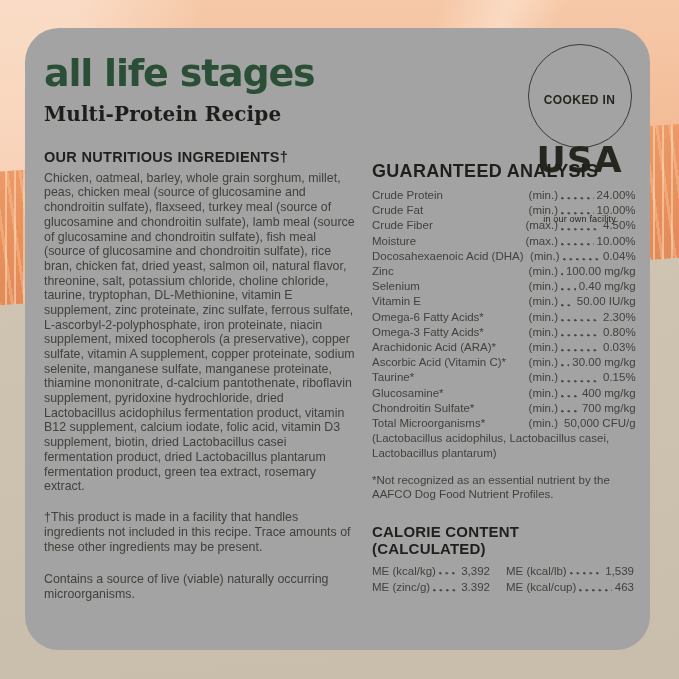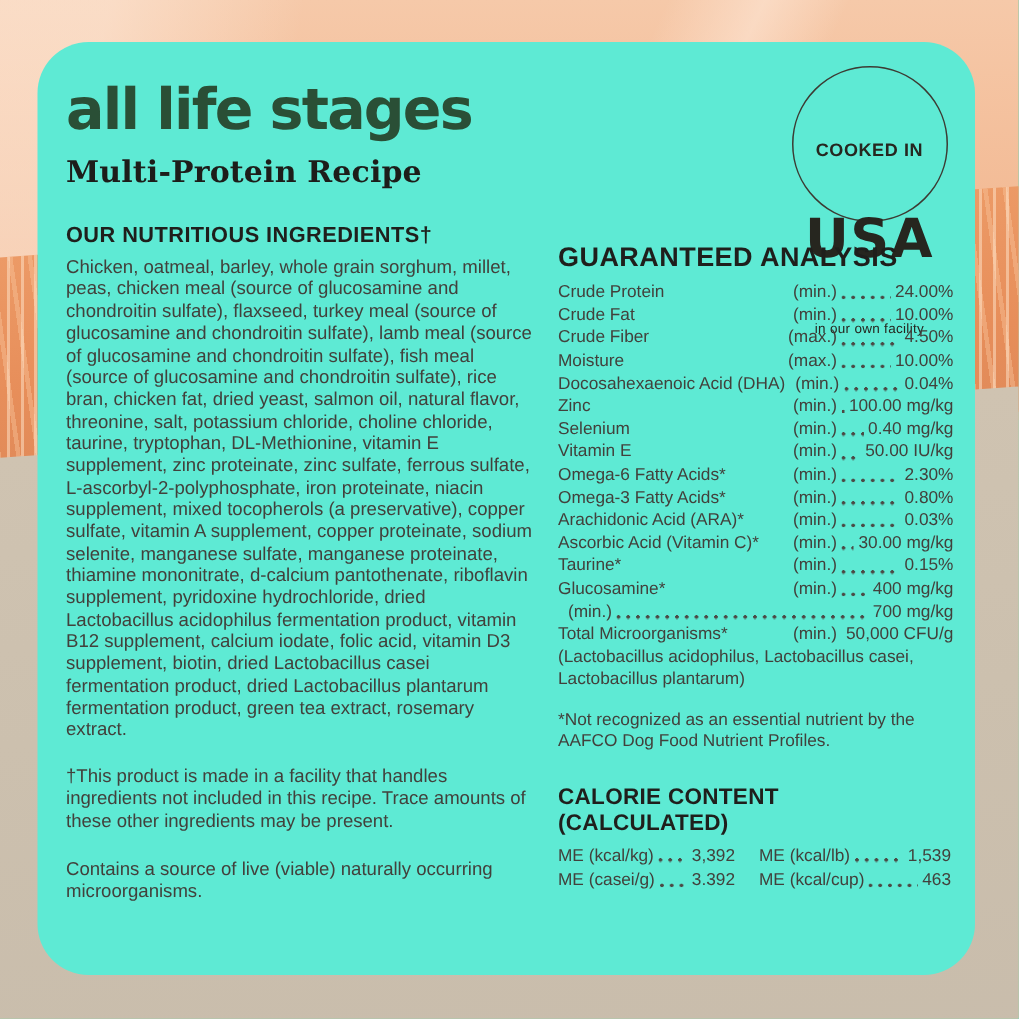--- a/index.html
+++ b/index.html
@@ -19,21 +19,21 @@
     background:
       repeating-linear-gradient(94deg, rgba(255,230,205,.5) 0 2px, rgba(255,255,255,0) 2px 9px),
       repeating-linear-gradient(86deg, rgba(250,200,160,.4) 0 3px, rgba(0,0,0,0) 3px 13px),
       linear-gradient(180deg,#ec9a66 0%,#e78e5a 60%,#e08a59 100%);}
   .bg-ground{position:absolute;left:-45px;top:282px;width:770px;height:480px;
     transform:rotate(-4deg);
     background:linear-gradient(180deg,#cfc3b1 0%,#ccc0ae 40%,#c8bcab 100%);}
 
   
   .card{position:absolute;left:25px;top:28px;width:625px;height:622px;
-    box-sizing:border-box;background:#5eead4;border-radius:34px;
+    box-sizing:border-box;background:#a3a3a3;border-radius:34px;
     padding:16px 18px 14px 19px;display:flex;color:#403f3a;}
   .col-left{width:312px;flex:0 0 312px;}
   .col-right{flex:1 1 auto;margin-left:16px;display:flex;flex-direction:column;}
 
   
   .title{font-family:"DejaVu Sans",sans-serif;font-weight:800;
     font-size:38px;line-height:1.02;letter-spacing:-1.2px;color:#2a4f36;margin-top:10px;}
   .subtitle{font-family:"DejaVu Serif","Liberation Serif",serif;font-weight:700;
     font-size:20px;color:#1d1d1a;margin-top:9px;letter-spacing:.1px;}
   .ing-head{font-size:14.5px;font-weight:700;color:#1f1f1c;letter-spacing:.3px;margin-top:23px;}
@@ -180,20 +180,21 @@
           <span class="leader"></span>
           <span class="ga-value">0.15%</span>
         </div>
         <div class="ga-row">
           <span class="ga-label">Glucosamine*</span>
           <span class="ga-basis">(min.)</span>
           <span class="leader"></span>
           <span class="ga-value">400 mg/kg</span>
         </div>
         <div class="ga-row">
+          <span class="ga-label">Chondroitin Sulfate*</span>
           <span class="ga-basis">(min.)</span>
           <span class="leader"></span>
           <span class="ga-value">700 mg/kg</span>
         </div>
         <div class="ga-row">
           <span class="ga-label">Total Microorganisms*</span>
           <span class="ga-basis">(min.)</span>
           <span class="leader"></span>
           <span class="ga-value">50,000 CFU/g</span>
         </div>
@@ -207,21 +208,21 @@
           <span class="cal-label">ME (kcal/kg)</span>
           <span class="leader"></span>
           <span class="cal-value">3,392</span>
         </div>
         <div class="cal-cell">
           <span class="cal-label">ME (kcal/lb)</span>
           <span class="leader"></span>
           <span class="cal-value">1,539</span>
         </div>
         <div class="cal-cell">
-          <span class="cal-label">ME (casei/g)</span>
+          <span class="cal-label">ME (zinc/g)</span>
           <span class="leader"></span>
           <span class="cal-value">3.392</span>
         </div>
         <div class="cal-cell">
           <span class="cal-label">ME (kcal/cup)</span>
           <span class="leader"></span>
           <span class="cal-value">463</span>
         </div>
       </div>
   </div>

